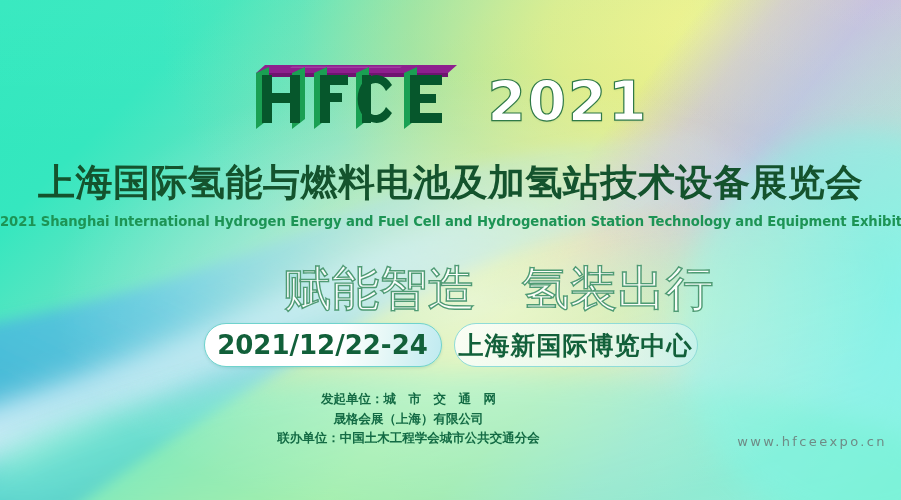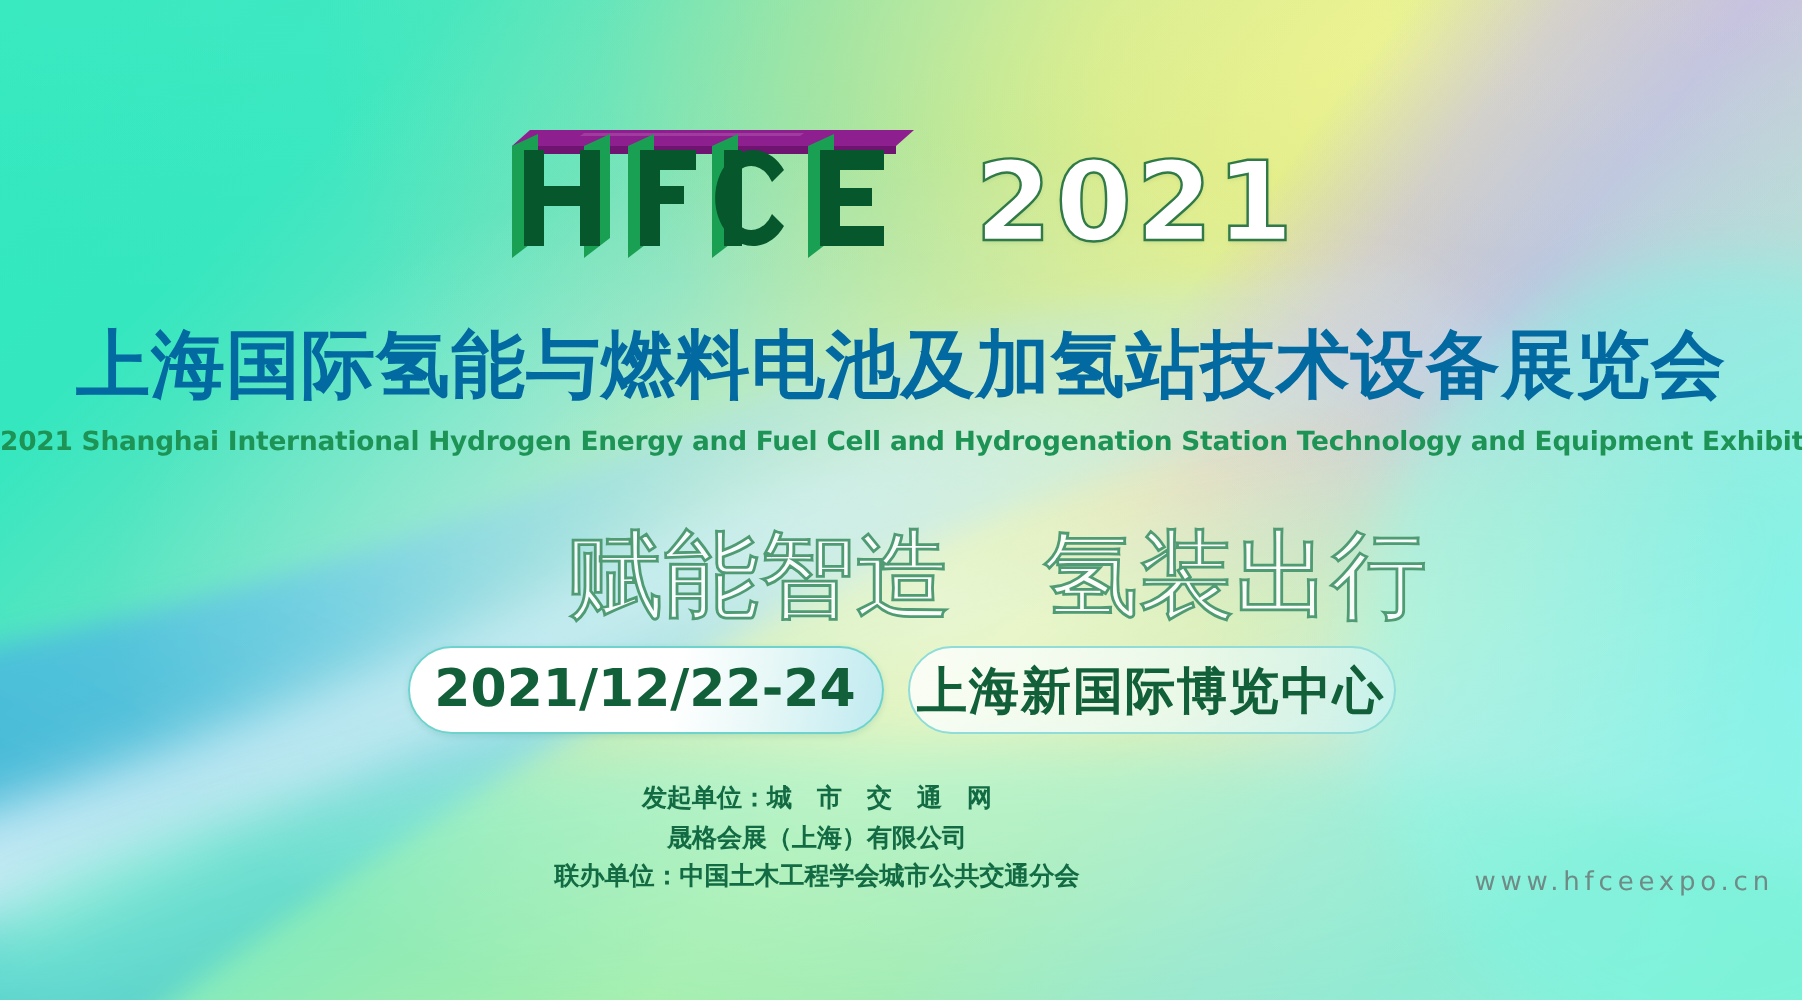--- a/index.html
+++ b/index.html
@@ -127,21 +127,21 @@
     position: absolute;
     top: 161px;
     left: 0;
     width: 901px;
     text-align: center;
     font-family: "DejaVu Sans", sans-serif;
     font-weight: 700;
     font-size: 37px;
     line-height: 44px;
     letter-spacing: 0.5px;
-    color: #0369a1;
+    color: #14532d;
     white-space: nowrap;
   }
 
   
   .title-en {
     position: absolute;
     top: 213px;
     left: 0;
     width: 901px;
     text-align: center;

